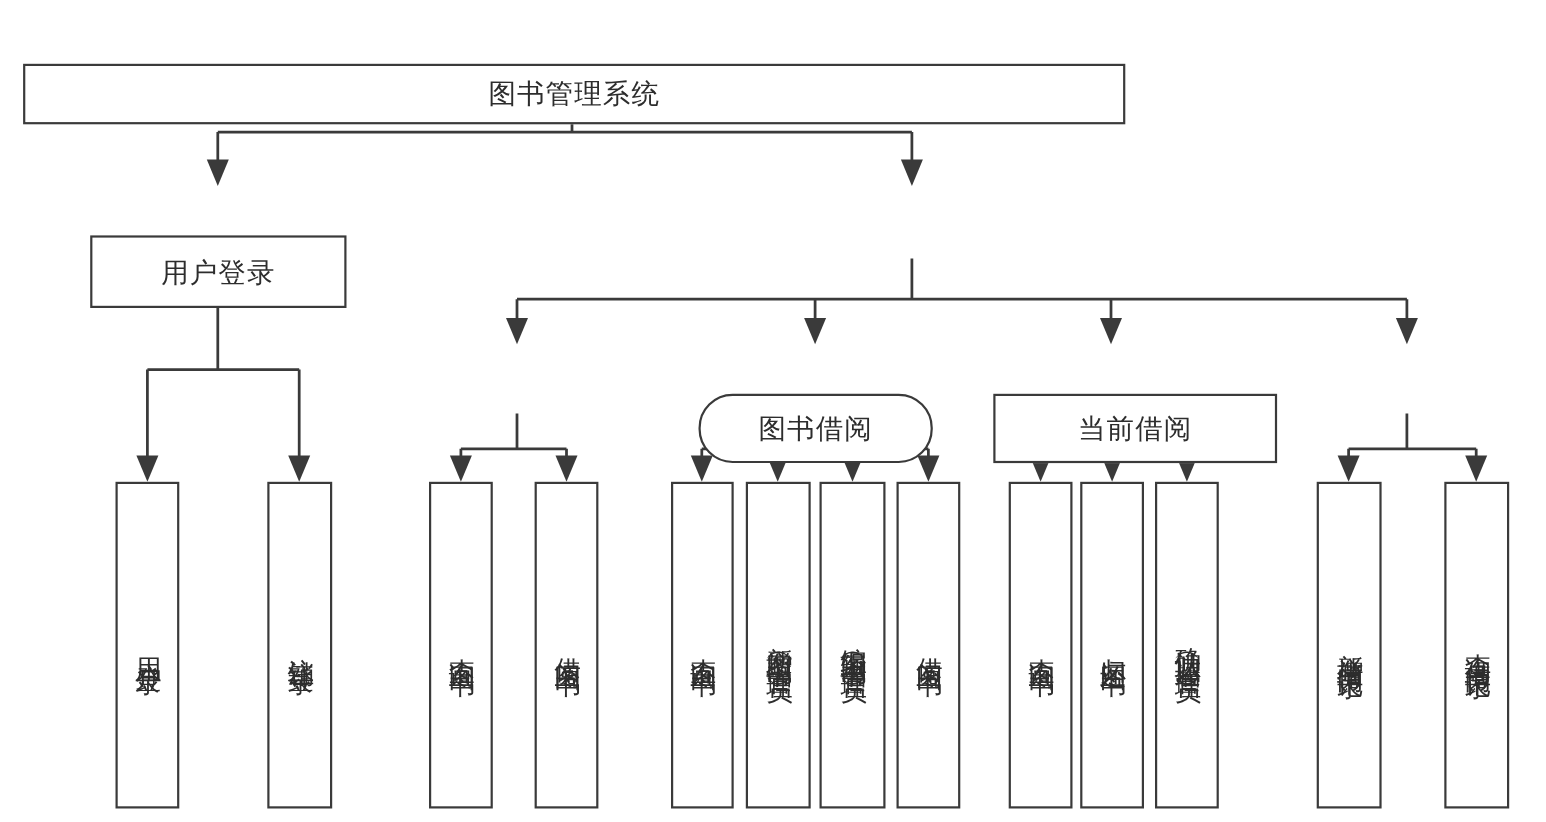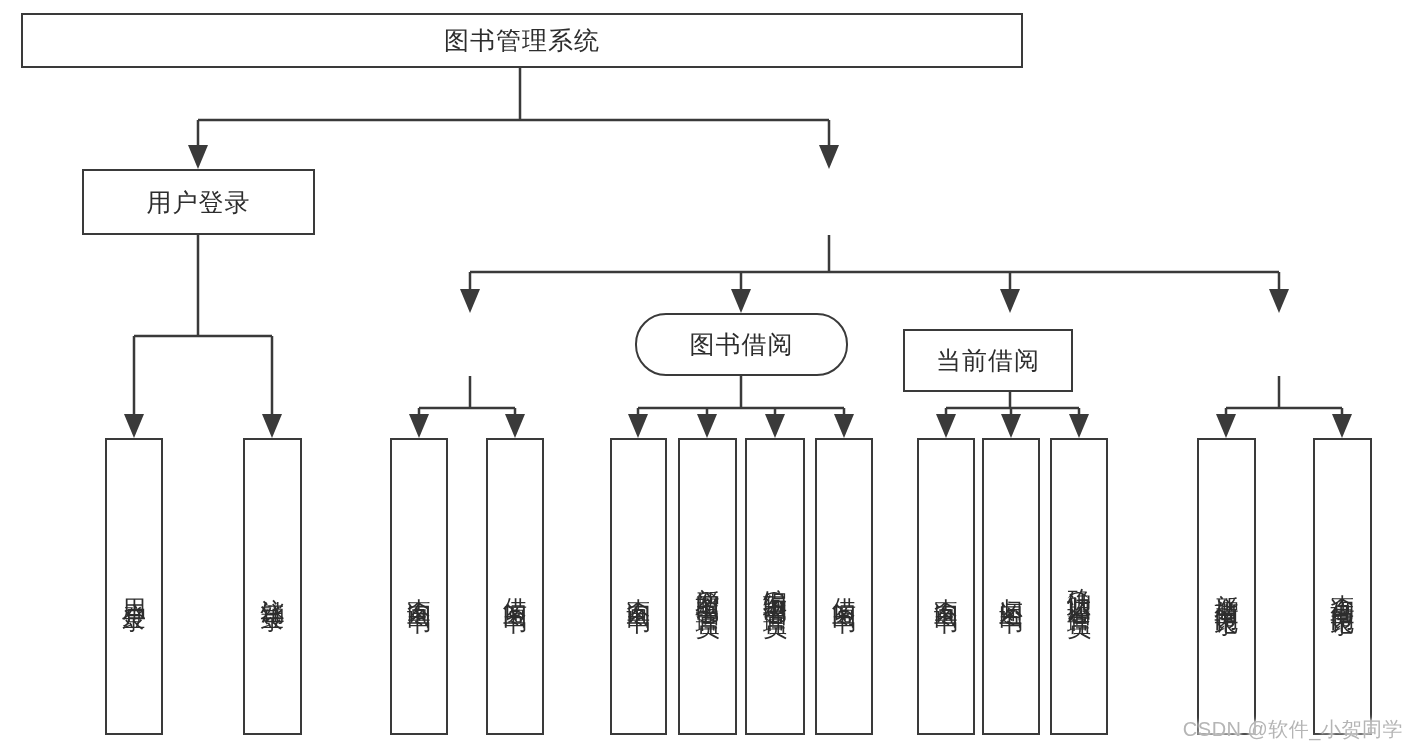--- a/index.html
+++ b/index.html
@@ -38,20 +38,21 @@
     display: flex;
     align-items: center;
     justify-content: center;
     color: #2d2d2d;
     z-index: 1;
   }
   .node.h {
     font-size: 25px;
     letter-spacing: 1px;
     white-space: nowrap;
+    margin-top: 45px;
   }
   .node.v {
     writing-mode: vertical-rl;
     font-size: 24px;
     letter-spacing: 4px;
     line-height: 1;
     padding: 6px 0;
   }
   .watermark {
     position: absolute;
@@ -111,35 +112,34 @@
       <polygon points="1216,414 1236,414 1226,438"></polygon>
       <polygon points="1332,414 1352,414 1342,438"></polygon>
     </g>
   </svg>
 
   <div class="node h" style="left:21px; top:13px; width:1002px; height:55px;">图书管理系统</div>
 
   <div class="node h" style="left:82px; top:169px; width:233px; height:66px;">用户登录</div>
 
   <div class="node h" style="left:635px; top:313px; width:213px; height:63px;border-radius:31px;">图书借阅</div>
-  <div class="node h" style="left:903px; top:329px; width:170px; height:63px;">当前借阅</div>
+  <div class="node h" style="left:903px; top:313px; width:258px; height:63px;">当前借阅</div>
 
   <div class="node v" style="left:105px; top:438px; width:58px; height:297px;">用户登录</div>
   <div class="node v" style="left:243px; top:438px; width:59px; height:297px;">注销登录</div>
 
   <div class="node v" style="left:390px; top:438px; width:58px; height:297px;">查询图书</div>
   <div class="node v" style="left:486px; top:438px; width:58px; height:297px;">借阅图书</div>
 
   <div class="node v" style="left:610px; top:438px; width:57px; height:297px;">查询图书</div>
   <div class="node v" style="left:678px; top:438px; width:59px; height:297px;">新增图书（管理员）</div>
   <div class="node v" style="left:745px; top:438px; width:60px; height:297px;">编辑图书（管理员）</div>
   <div class="node v" style="left:815px; top:438px; width:58px; height:297px;">借阅图书</div>
 
   <div class="node v" style="left:917px; top:438px; width:58px; height:297px;">查询图书</div>
   <div class="node v" style="left:982px; top:438px; width:58px; height:297px;">归还图书</div>
   <div class="node v" style="left:1050px; top:438px; width:58px; height:297px;">确认归还（管理员）</div>
 
   <div class="node v" style="left:1197px; top:438px; width:59px; height:297px;">新增借阅记录</div>
   <div class="node v" style="left:1313px; top:438px; width:59px; height:297px;">查询借阅记录</div>
 
-  <div class="watermark">CSDN @软件_小贺同学</div>
 
 </div>
 
 </body></html>

